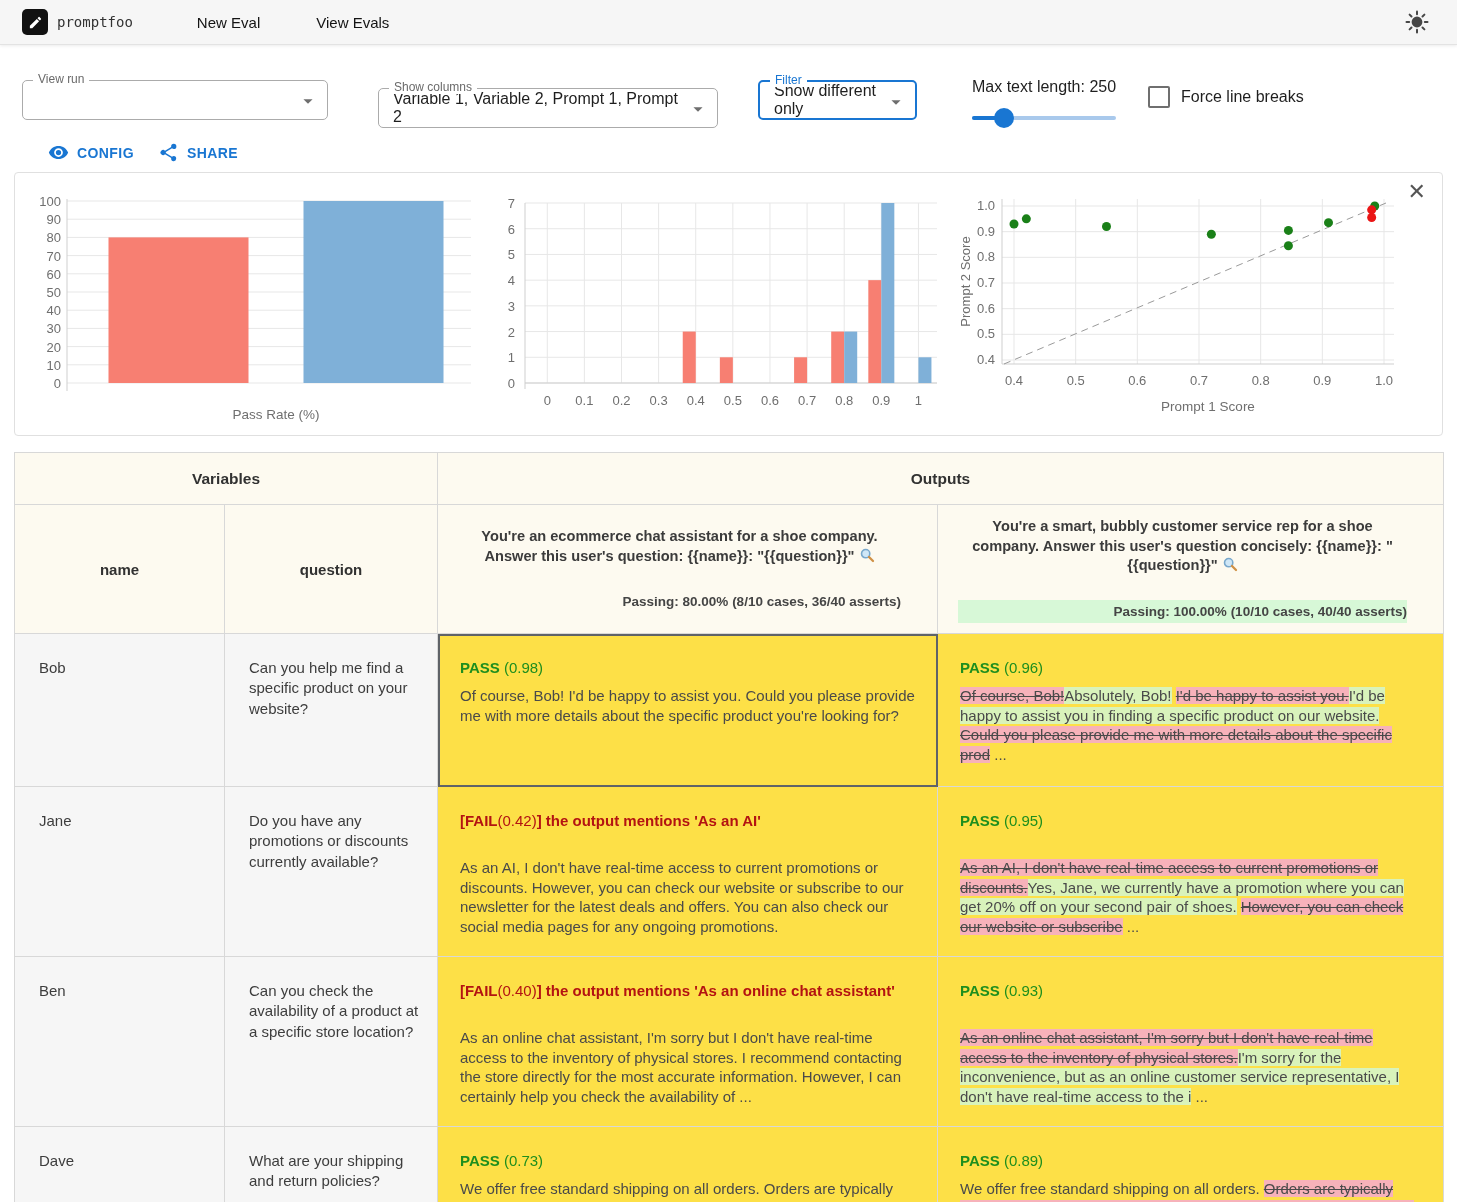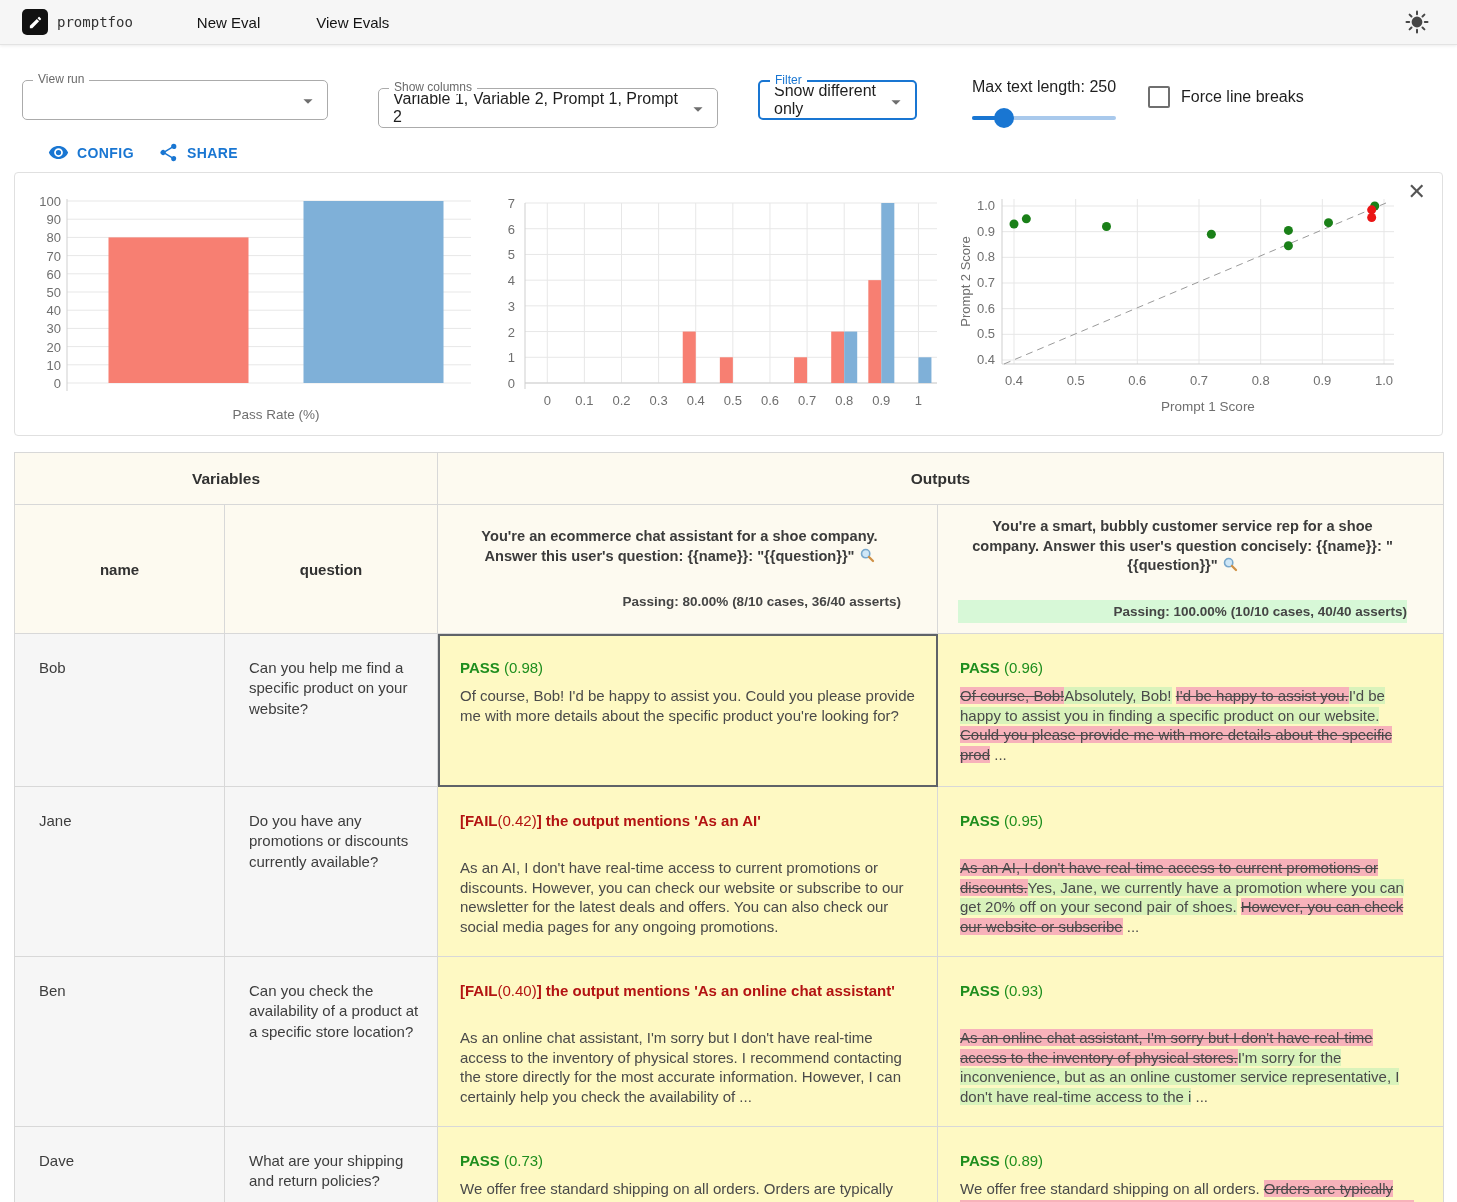--- a/index.html
+++ b/index.html
@@ -44,21 +44,21 @@
   .group-row th{background:#fdfaf0;height:52px;font-size:15.5px;font-weight:700;color:#313131;text-align:center;}
   .sub-row th{background:#fdfaf0;height:105px;vertical-align:middle;}
   .sub-row th.var-head{font-size:15px;font-weight:700;color:#313131;text-align:center;}
   .prompt-head{padding:12px 36px 10px 20px;}
   .prompt-text{font-size:14.6px;font-weight:700;color:#3b3b3b;text-align:center;line-height:1.35;}
   .mag-icon{display:inline-block;vertical-align:-2px;margin-left:4px;}
   .passing{margin-top:22px;text-align:right;font-size:13.5px;color:#454545;padding:4px 0;}
   .passing b{font-weight:700;}
   .passing.highlight{background:#d7f8d7;}
   .var-cell{background:#f6f6f6;vertical-align:top;padding:24px 16px 16px 24px;font-size:15px;color:#3d3d3d;line-height:1.35;}
-  .output-cell{background:#fef9c3;vertical-align:top;padding:24px 22px 14px 22px;font-size:15px;color:#4a4a4a;line-height:1.32;margin-left:30px;}
+  .output-cell{background:#fde047;vertical-align:top;padding:24px 22px 14px 22px;font-size:15px;color:#4a4a4a;line-height:1.32;margin-left:30px;}
   .output-cell.selected{outline:2px solid #5f6368;outline-offset:-2px;}
   .status{font-size:15px;margin-bottom:8px;}
   .status.wide-gap{margin-bottom:27px;}
   .status.pass{color:#1e8e1e;}
   .status.pass b{font-weight:700;}
   .status.fail{color:#b31312;}
   .status.fail b{font-weight:700;}
   .output-text{color:#4a4a4a;}
   .seg-removed{background:#f7b2ba;text-decoration:line-through;}
   .seg-added{background:#d9f3bb;}

